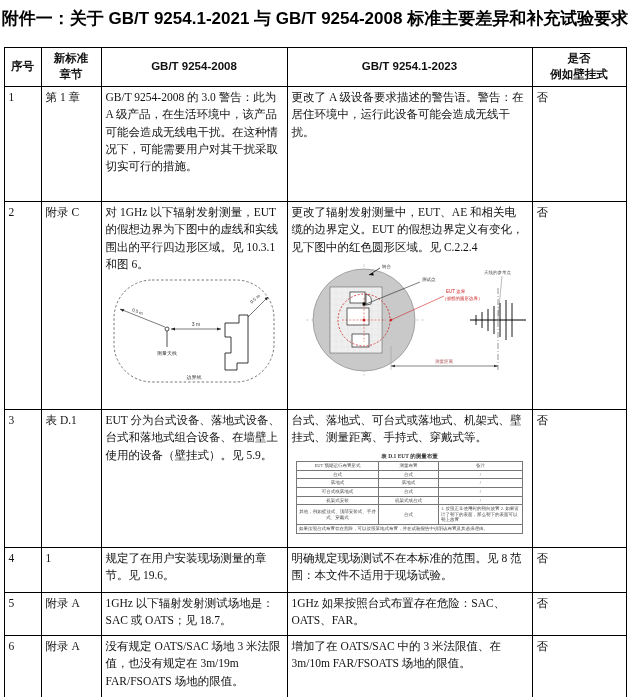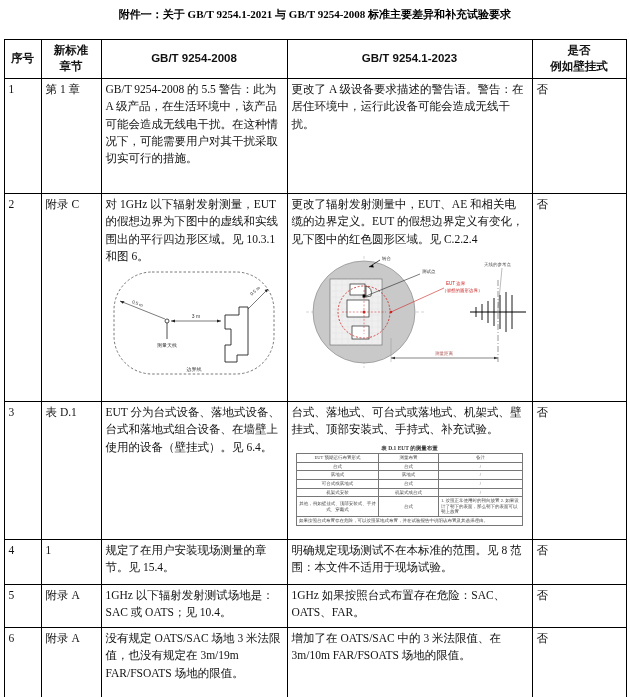--- a/index.html
+++ b/index.html
@@ -3,22 +3,22 @@
 <meta charset="utf-8">
 <style>
   * { box-sizing: border-box; }
   html,body { margin:0; padding:0; }
   body {
     width:630px; height:697px; background:#ffffff; color:#111;
     font-family:"Liberation Serif","DejaVu Sans",serif;
     overflow:hidden;
   }
   .title {
-    font-family:Liberation Serif, serif;
-    font-weight:bold; font-size:11px; text-align:center;
+    font-family:Liberation Sans, sans-serif;
+    font-weight:bold; font-size:17px; text-align:center;
     padding:7px 0 5px 0; color:#000;
   }
   table.main {
     border-collapse:collapse; table-layout:fixed;
     width:622px; margin:12px auto;
   }
   table.main td, table.main th {
     border:1.5px solid #000;
     vertical-align:top; padding:2px 4px 1px 4px;
     font-size:11.5px; line-height:1.5; text-align:left;
@@ -72,21 +72,21 @@
     <th>GB/T 9254.1-2023</th>
     <th>
       <div>是否</div>
       <div>例如壁挂式</div>
     </th>
   </tr>
 
   <tr style="height:115px">
     <td>1</td>
     <td>第 1 章</td>
-    <td>GB/T 9254-2008 的 5.5 警告：此为 A 级产品，在生活环境中，该产品可能会造成无线电干扰。在这种情况下，可能需要用户对其干扰采取切实可行的措施。</td>
+    <td>GB/T 9254-2008 的 3.0 警告：此为 A 级产品，在生活环境中，该产品可能会造成无线电干扰。在这种情况下，可能需要用户对其干扰采取切实可行的措施。</td>
     <td>更改了 A 级设备要求描述的警告语。警告：在居住环境中，运行此设备可能会造成无线干扰。</td>
     <td class="c-supp">否</td>
   </tr>
 
   <tr style="height:208px">
     <td>2</td>
     <td>附录 C</td>
     <td>
       <span>对 1GHz 以下辐射发射测量，EUT 的假想边界为下图中的虚线和实线围出的平行四边形区域。见 10.3.1 和图 6。</span>
       
@@ -170,23 +170,23 @@
         <polygon points="206,106 202,104.8 202,107.2" fill="#333"></polygon>
         <text x="152" y="103" font-size="4.5" fill="#aa5555" text-anchor="middle">测量距离</text>
       </svg>
     </td>
     <td class="c-supp">否</td>
   </tr>
 
   <tr style="height:138px">
     <td>3</td>
     <td>表 D.1</td>
-    <td>EUT 分为台式设备、落地式设备、台式和落地式组合设备、在墙壁上使用的设备（壁挂式）。见 6.4。</td>
+    <td>EUT 分为台式设备、落地式设备、台式和落地式组合设备、在墙壁上使用的设备（壁挂式）。见 5.9。</td>
     <td>
-      <span>台式、落地式、可台式或落地式、机架式、壁挂式、顶部安装式、手持式、补充试验。</span>
+      <span>台式、落地式、可台式或落地式、机架式、壁挂式、测量距离、手持式、穿戴式等。</span>
       <div class="minititle">表 D.1  EUT 的测量布置</div>
       <table class="mini">
         <colgroup>
               <col style="width:82px">
               <col style="width:60px">
               <col style="width:84px">
             </colgroup>
         <tbody>
               <tr>
           <td>EUT 预期运行布置形式</td>
@@ -223,29 +223,29 @@
         </tr>
       </tbody>
           </table>
     </td>
     <td class="c-supp">否</td>
   </tr>
 
   <tr style="height:45px">
     <td>4</td>
     <td>1</td>
-    <td>规定了在用户安装现场测量的章节。见 15.4。</td>
+    <td>规定了在用户安装现场测量的章节。见 19.6。</td>
     <td>明确规定现场测试不在本标准的范围。见 8 范围：本文件不适用于现场试验。</td>
     <td class="c-supp">否</td>
   </tr>
 
   <tr style="height:43px">
     <td>5</td>
     <td>附录 A</td>
-    <td>1GHz 以下辐射发射测试场地是：SAC 或 OATS；见 10.4。</td>
+    <td>1GHz 以下辐射发射测试场地是：SAC 或 OATS；见 18.7。</td>
     <td>1GHz 如果按照台式布置存在危险：SAC、OATS、FAR。</td>
     <td class="c-supp">否</td>
   </tr>
 
   <tr style="height:74px">
     <td>6</td>
     <td>附录 A</td>
     <td>没有规定 OATS/SAC 场地 3 米法限值，也没有规定在 3m/19m FAR/FSOATS 场地的限值。</td>
     <td>增加了在 OATS/SAC 中的 3 米法限值、在 3m/10m FAR/FSOATS 场地的限值。</td>
     <td class="c-supp">否</td>

